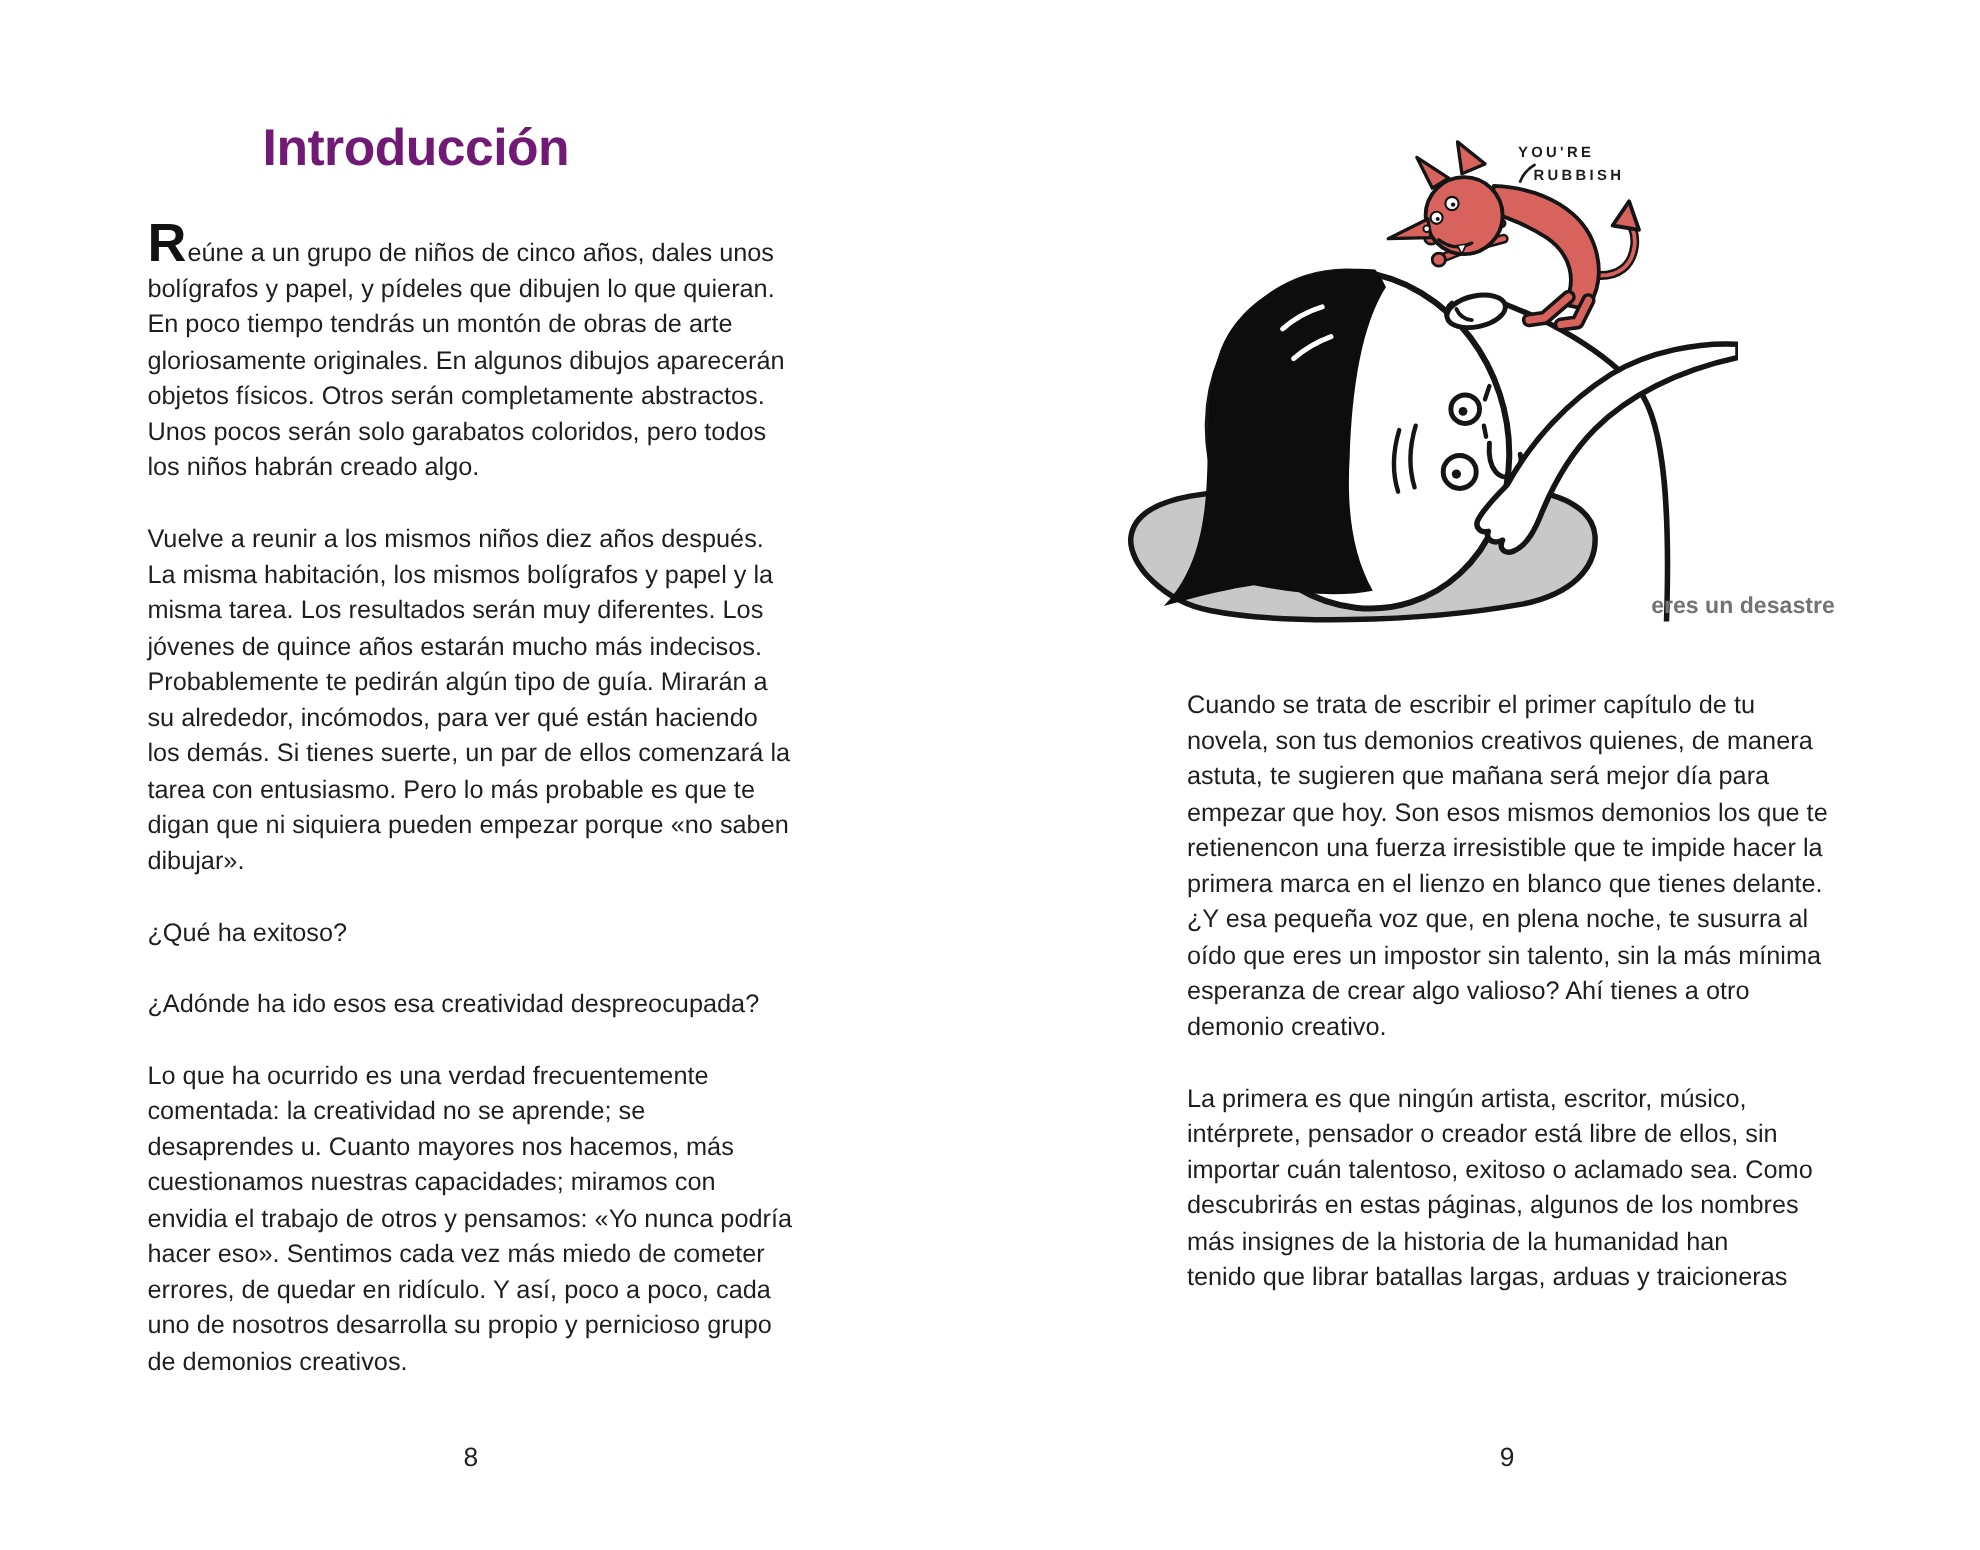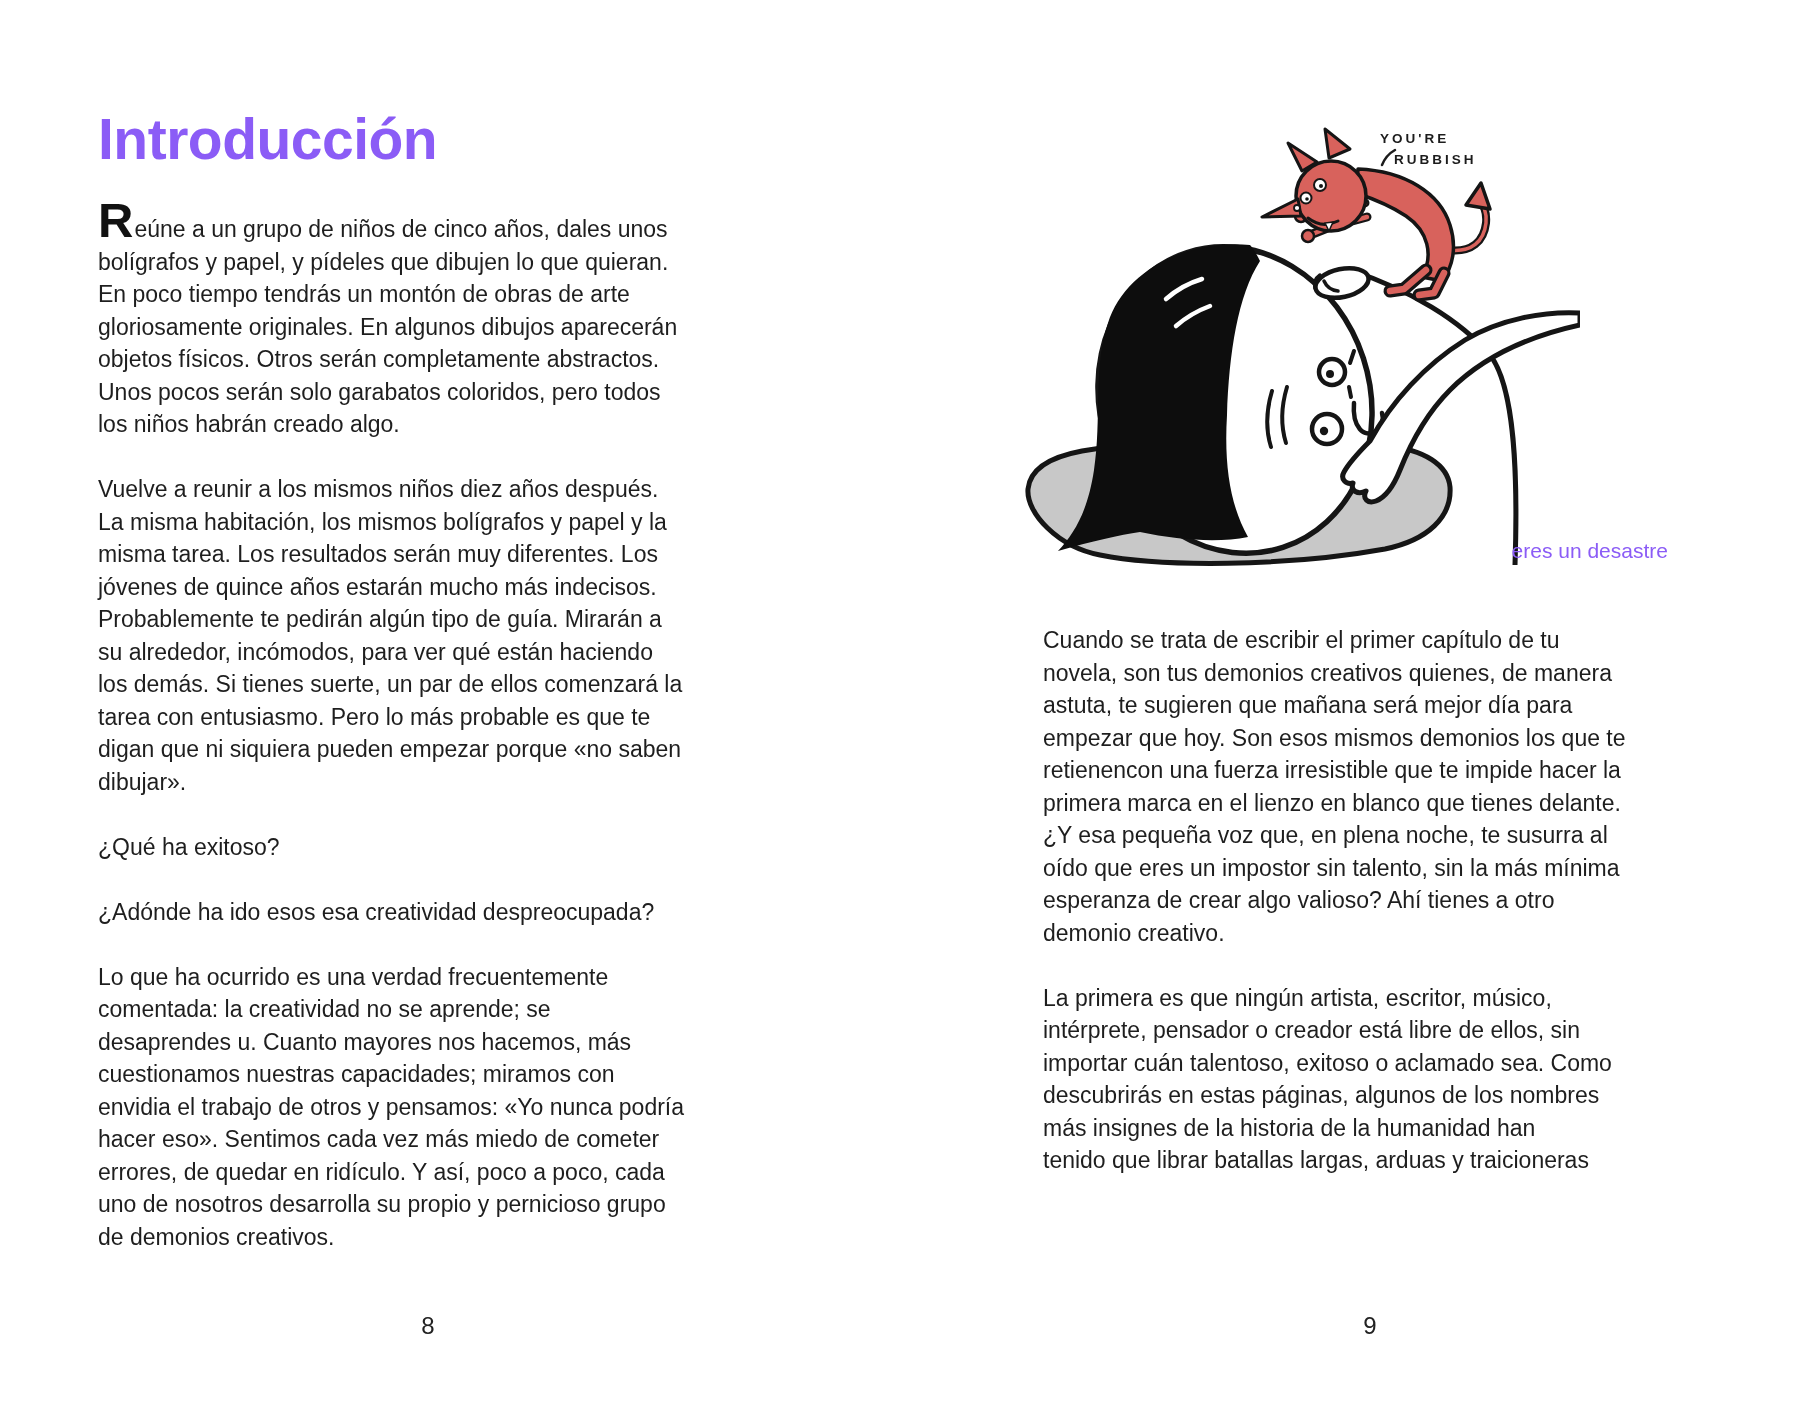--- a/index.html
+++ b/index.html
@@ -6,26 +6,27 @@
   #spread{
     position:relative;
     width:1800px;height:1409px;
     background:#ffffff;
     font-family:"Liberation Sans",sans-serif;
     color:#1e1e1e;
     overflow:hidden;
   }
   .title{
     position:absolute;left:98px;top:106px;width:560px;
-    font-size:57px;font-weight:800;letter-spacing:-0.5px;
-    color:#8b5cf6;margin:0;
+    text-align:center;
+    font-size:47px;font-weight:800;letter-spacing:-0.5px;
+    color:#701a75;margin:0;
   }
   .col{
     position:absolute;width:690px;
-    font-size:23px;line-height:32.5px;
+    font-size:23px;line-height:32.5px;margin-left:36px;
   }
   .col p{
     margin:0 0 32.5px 0;
     white-space:pre-line;
   }
   .col p:last-child{margin-bottom:0;}
   #left-col{left:98px;top:213px;}
   #right-col{left:1043px;top:624px;}
   .dropcap{
     font-size:49px;font-weight:700;line-height:0;color:#121212;
@@ -158,21 +159,21 @@
       <circle cx="277" cy="123" r="3" fill="#ffffff" stroke="#151515" stroke-width="1.8"></circle>
       <path d="M 288,133 Q 302,144 318,136" stroke="#151515" stroke-width="3" fill="none" stroke-linecap="round"></path>
       <polygon points="305,138 309,146 313,137" fill="#ffffff" stroke="#151515" stroke-width="1.5"></polygon>
     </g>
 
     <text class="speech" x="360" y="58">YOU'RE</text>
     <text class="speech" x="374" y="79">RUBBISH</text>
     <path d="M 362,80 Q 366,70 375,65" stroke="#1c1c1c" stroke-width="2.5" fill="none" stroke-linecap="round"></path>
   </svg>
 
-  <div id="caption" style="color:#8b5cf6;">eres un desastre</div>
+  <div id="caption" style="color:#737373;font-weight:bold;">eres un desastre</div>
 
   <div class="col" id="right-col">
     <p>Cuando se trata de escribir el primer capítulo de tu
 novela, son tus demonios creativos quienes, de manera
 astuta, te sugieren que mañana será mejor día para
 empezar que hoy. Son esos mismos demonios los que te
 retienencon una fuerza irresistible que te impide hacer la
 primera marca en el lienzo en blanco que tienes delante.
 ¿Y esa pequeña voz que, en plena noche, te susurra al
 oído que eres un impostor sin talento, sin la más mínima

